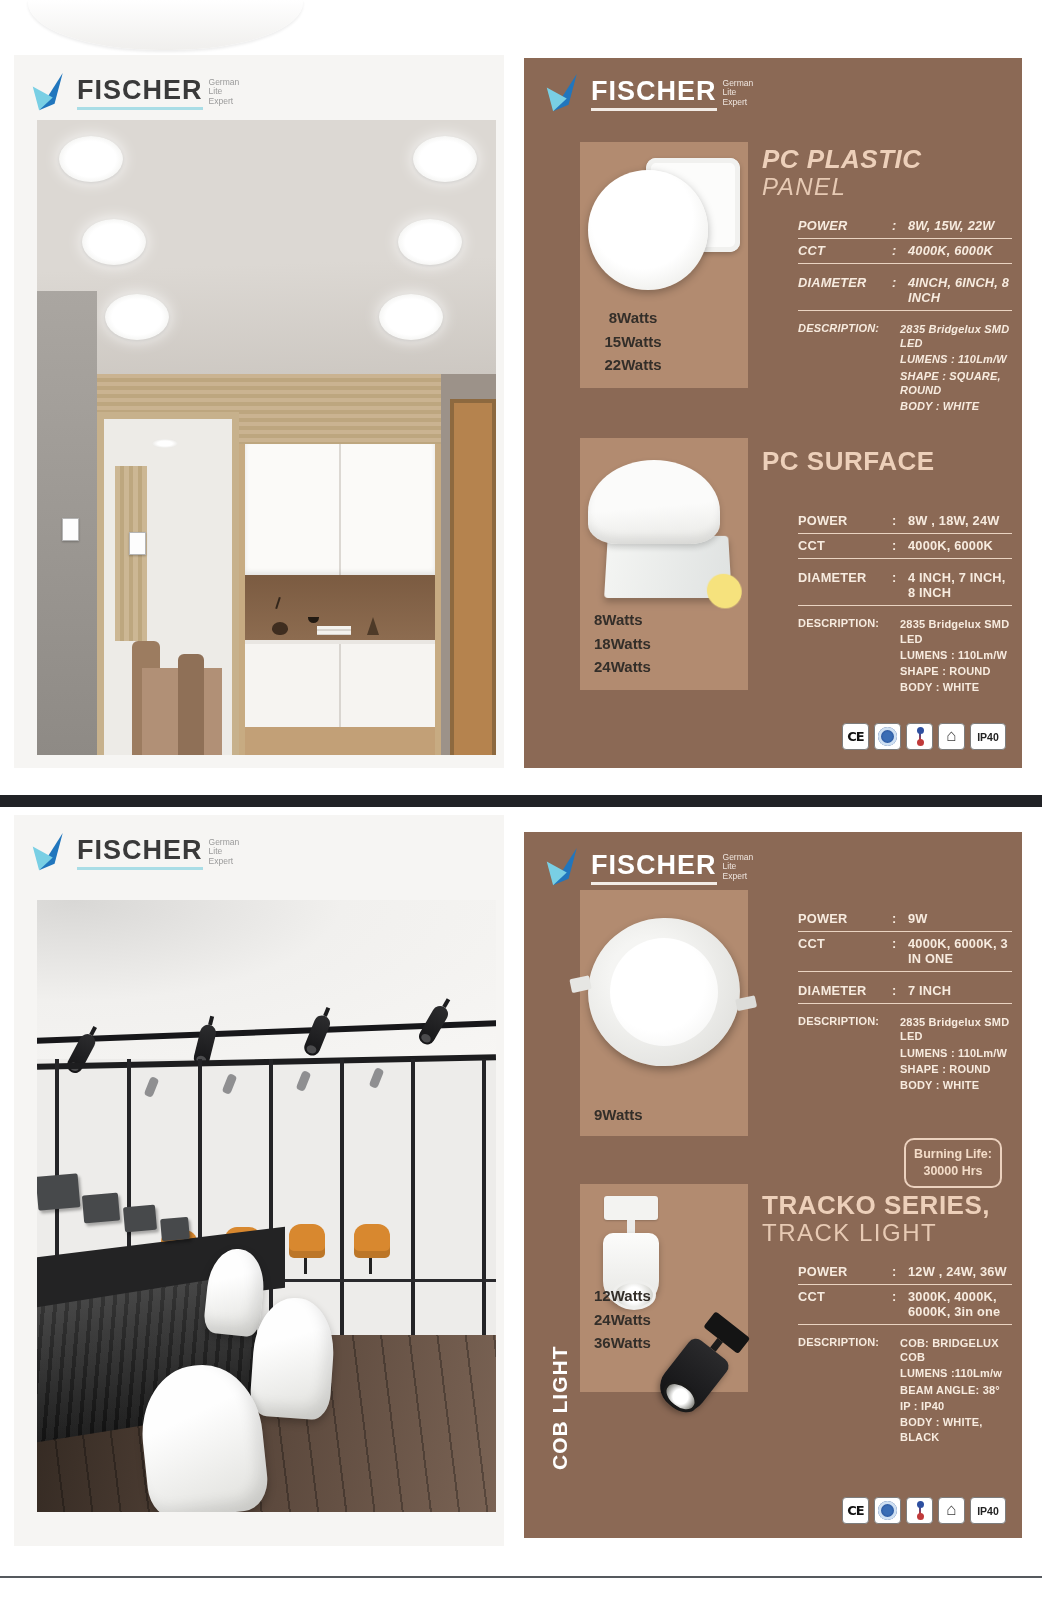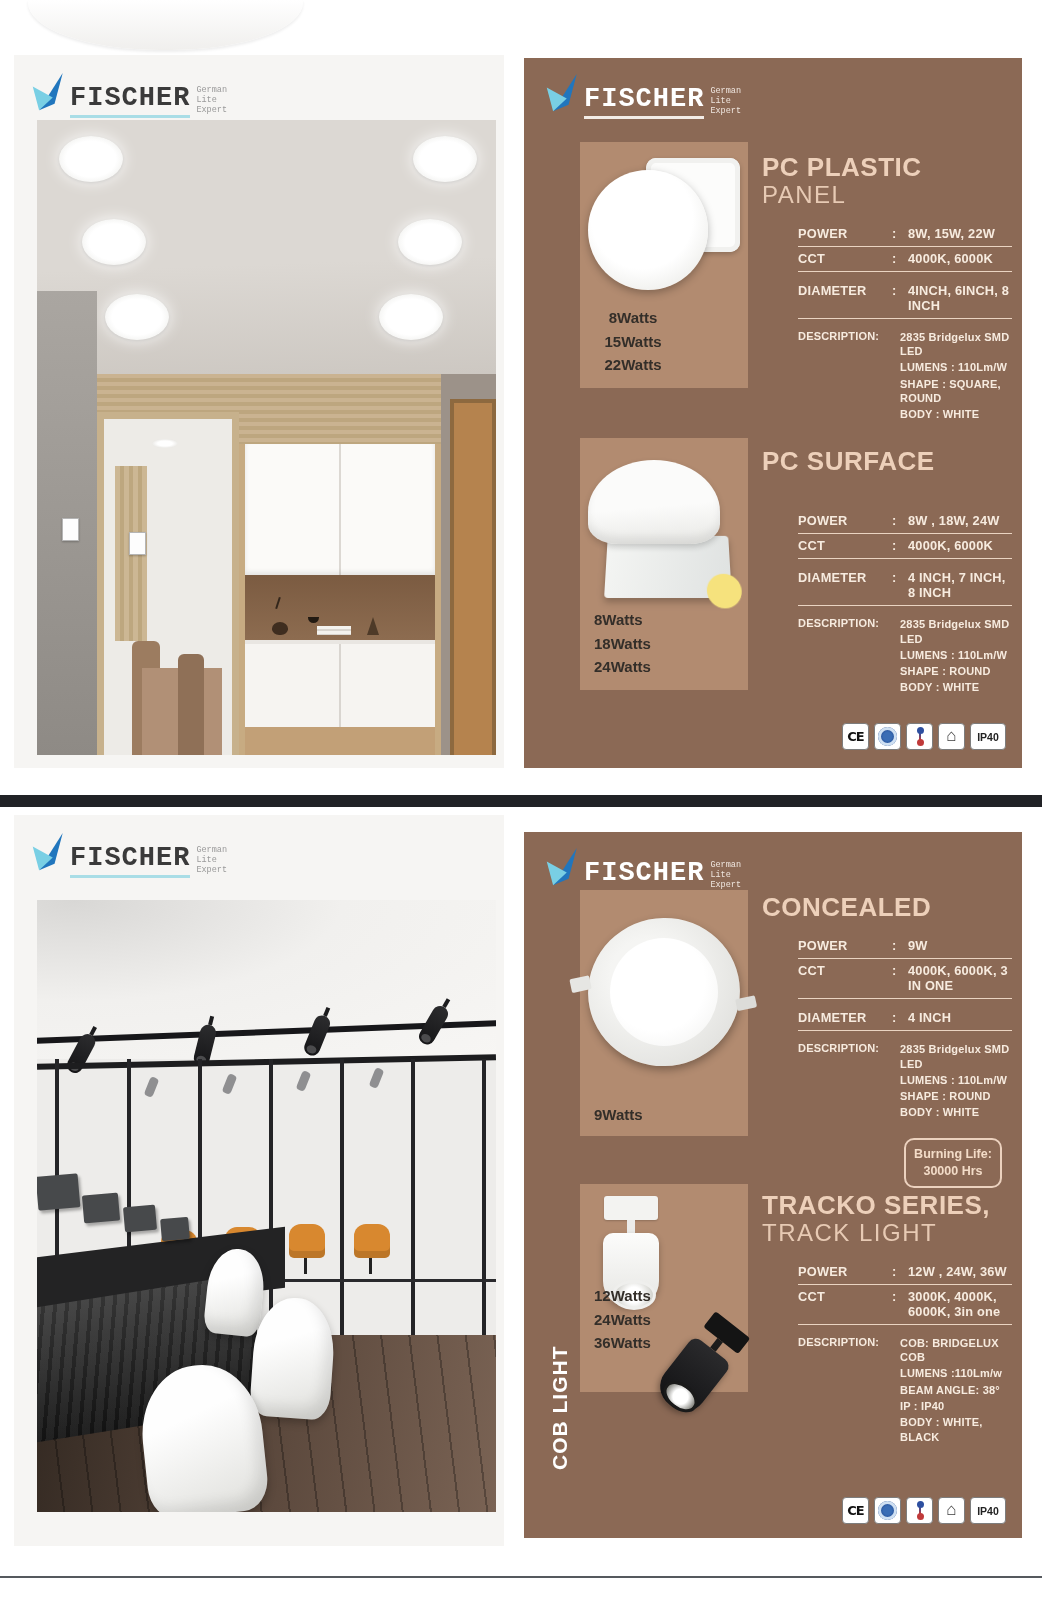--- a/index.html
+++ b/index.html
@@ -17,21 +17,21 @@
   .card-top{left:14px;top:55px;width:490px;height:713px;}
   .card-bot{left:14px;top:815px;width:490px;height:731px;}
   .panel{position:absolute;background:#8b6955;}
   .panel-top{left:524px;top:58px;width:498px;height:710px;}
   .panel-bot{left:524px;top:832px;width:498px;height:706px;}
 
   .divider-black{position:absolute;left:0;top:795px;width:1042px;height:12px;background:#212226;}
   .divider-bottom{position:absolute;left:0;top:1576px;width:1042px;height:2px;background:#55595e;}
 
   
-  .logo{position:absolute;display:flex;align-items:flex-end;gap:0;font-family:Liberation Mono, monospace;}
+  .logo{position:absolute;display:flex;align-items:center;gap:7px;}
   .logo .bird{flex-shrink:0;margin-top:2px;}
   .logo .ltxt{display:flex;align-items:flex-start;gap:6px;}
   .logo .lname{font-size:27px;font-weight:800;letter-spacing:1px;line-height:1;padding-bottom:3px;}
   .logo--light .lname{color:#3a3a3a;border-bottom:3px solid #a9dde6;}
   .logo--dark .lname{color:#ffffff;border-bottom:3px solid #f3ece6;}
   .logo .ltag{font-size:8.5px;line-height:1.15;padding-top:1px;}
   .logo--light .ltag{color:#9a9a9a;}
   .logo--dark .ltag{color:#efe6df;}
 
   
@@ -262,21 +262,21 @@
     <div class="prod-box" style="left:56px;top:84px;width:168px;height:246px;">
       <div class="pp-square"></div>
       <div class="pp-circle"></div>
       <div class="watts centered" style="left:10px;bottom:12px;">
         <div>8Watts</div>
         <div>15Watts</div>
         <div>22Watts</div>
       </div>
     </div>
 
-    <div class="specs" style="left:238px;top:96px;">
+    <div class="specs" style="left:238px;top:88px;font-style:italic;">
       <div class="sp-t1">PC PLASTIC</div>
       <div class="sp-t2">PANEL</div>
       <div class="sp-rows">
         <div class="spec-row">
           <span class="lbl">POWER</span>
           <span class="col">:</span>
           <span class="val">8W, 15W, 22W</span>
         </div>
         <div class="spec-row">
           <span class="lbl">CCT</span>
@@ -443,36 +443,35 @@
         <div class="pc-clip1"></div>
         <div class="pc-inner"></div>
         <div class="pc-clip2"></div>
       </div>
       <div class="watts" style="left:14px;bottom:10px;">
         <div>9Watts</div>
       </div>
     </div>
 
     <div class="specs" style="left:238px;top:62px;">
-      <div class="sp-t1">CONCEALED</div>
       <div class="sp-rows">
         <div class="spec-row">
           <span class="lbl">POWER</span>
           <span class="col">:</span>
           <span class="val">9W</span>
         </div>
         <div class="spec-row">
           <span class="lbl">CCT</span>
           <span class="col">:</span>
           <span class="val">4000K, 6000K, 3 IN ONE</span>
         </div>
         <div class="spec-row gap">
           <span class="lbl">DIAMETER</span>
           <span class="col">:</span>
-          <span class="val">4 INCH</span>
+          <span class="val">7 INCH</span>
         </div>
         <div class="desc">
           <span class="lbl">DESCRIPTION:</span>
           <span class="lines">
             <div>2835 Bridgelux SMD LED</div>
             <div>LUMENS : 110Lm/W</div>
             <div>SHAPE : ROUND</div>
             <div>BODY : WHITE</div>
           </span>
         </div>

